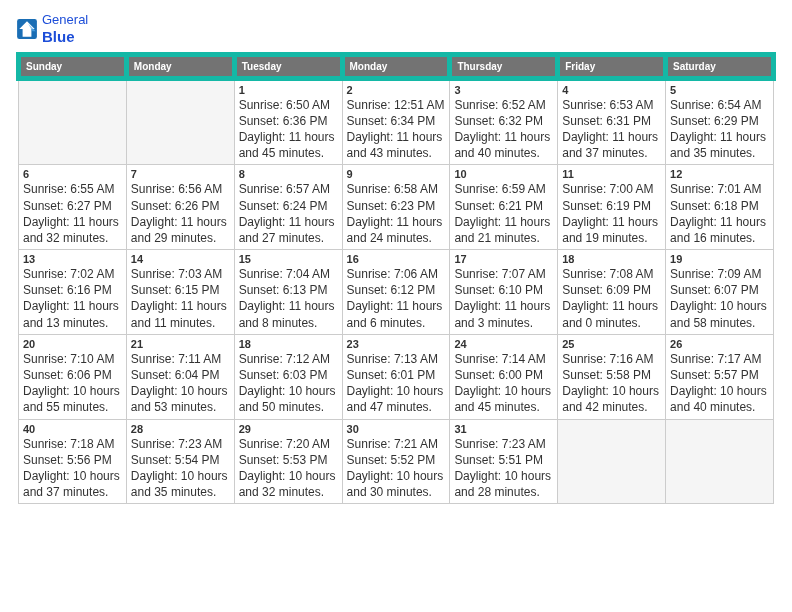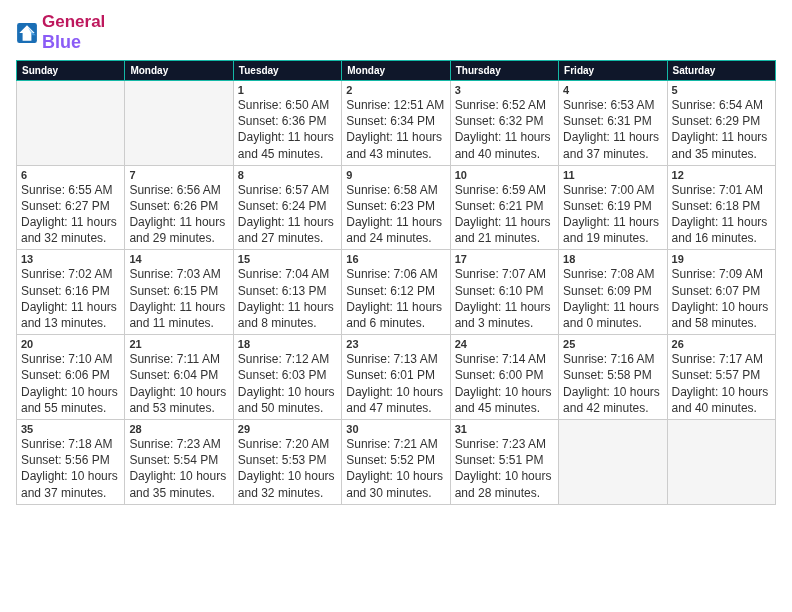--- a/index.html
+++ b/index.html
@@ -43,27 +43,27 @@
     .location {
       font-size: 13px;
       color: #555;
     }
     .calendar {
       width: 100%;
       border-collapse: collapse;
       font-size: 9.5px;
     }
     .calendar th {
-      background: #0f172a;
+      background: #737373;
       color: #fff;
       text-align: left;
       padding: 4px 5px;
       font-size: 10px;
       font-weight: bold;
-      border: 1px solid #14b8a6;
+      border: 5px solid #14b8a6;
     }
     .calendar td {
       border: 1px solid #ccc;
       vertical-align: top;
       padding: 3px 4px;
       width: calc(100%/7);
       height: 78px;
       color: #333;
       background: #fff;
     }
@@ -90,22 +90,22 @@
 
 <div class="container">
   <div class="header">
     <div class="logo">
       <svg class="logo-icon" viewBox="0 0 40 40">
         <rect x="2" y="2" width="36" height="36" rx="4" fill="#1a6eb5"></rect>
         <polygon points="20,6 34,20 28,20 28,34 12,34 12,20 6,20" fill="white"></polygon>
         <polygon points="22,10 36,24 30,24" fill="#5aaff0" opacity="0.7"></polygon>
       </svg>
       <div>
-        <div style="font-size:17px;font-weight:bold;color:#be185d;line-height:1.2;">General</div>
-        <div style="font-size:18px;font-weight:bold;color:#8b5cf6;line-height:1.2;">Blue</div>
+        <div style="font-size:13px;font-weight:normal;color:#1d4ed8;line-height:1.2;">General</div>
+        <div style="font-size:15px;font-weight:bold;color:#1d4ed8;line-height:1.2;">Blue</div>
       </div>
     </div>
     <div class="title-block">
       <div class="month-title"></div>
       <div class="location"></div>
     </div>
   </div>
 
   <table class="calendar">
     <thead>
@@ -281,21 +281,21 @@
           </td>
           <td>
             <span class="day-num">26</span>
             <div class="day-info">Sunrise: 7:17 AM
 Sunset: 5:57 PM
 Daylight: 10 hours and 40 minutes.</div>
           </td>
         </tr>
         <tr class="week-row">
           <td>
-            <span class="day-num">35</span>
+            <span class="day-num">40</span>
             <div class="day-info">Sunrise: 7:18 AM
 Sunset: 5:56 PM
 Daylight: 10 hours and 37 minutes.</div>
           </td>
           <td>
             <span class="day-num">28</span>
             <div class="day-info">Sunrise: 7:23 AM
 Sunset: 5:54 PM
 Daylight: 10 hours and 35 minutes.</div>
           </td>

